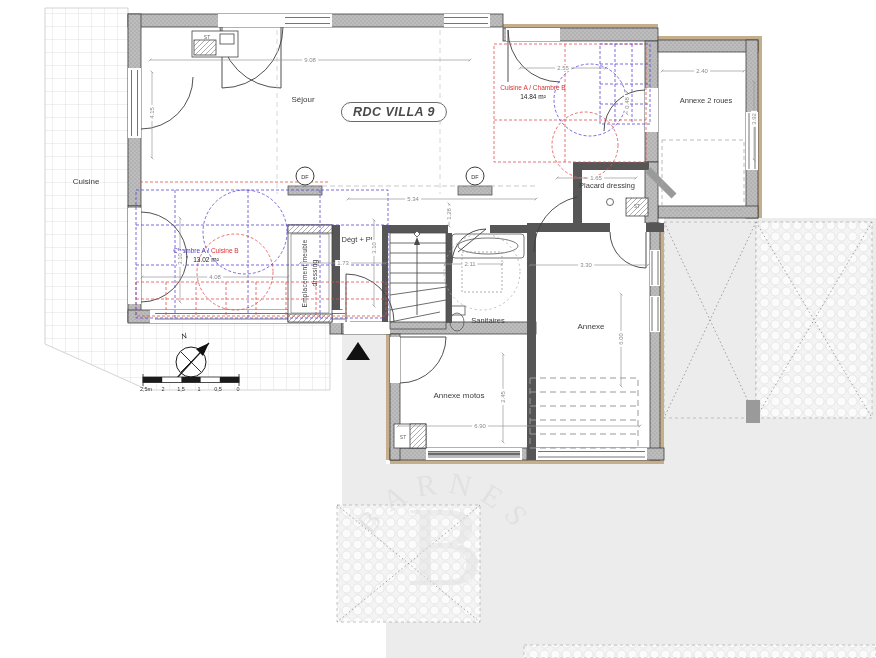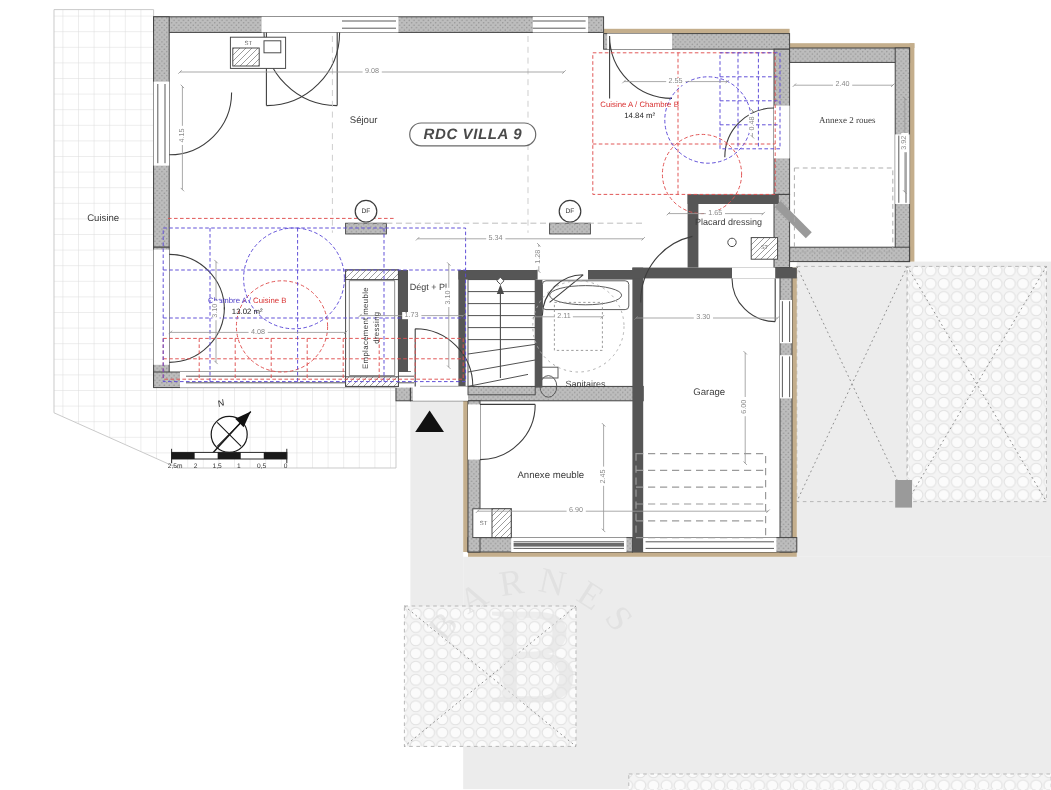--- a/index.html
+++ b/index.html
@@ -283,40 +283,40 @@
   </g>
 </svg>
 
 <div class="title-oval" style="left:394px;top:112px;">RDC VILLA 9</div>
 
 <div class="lbl" style="left:303px;top:100px;">Séjour</div>
 
 <div class="lbl lbl-sm red" style="left:533px;top:88px;">Cuisine A / Chambre B</div>
 <div class="lbl area" style="left:533px;top:97px;">14.84 m²</div>
 
-<div class="lbl" style="left:706px;top:101px;font-size:7.5px;font-family:Liberation Serif, serif;">Annexe 2 roues</div>
+<div class="lbl" style="left:706px;top:101px;font-size:7.5px;">Annexe 2 roues</div>
 
 <div class="lbl" style="left:86px;top:182px;">Cuisine</div>
 
 <div class="lbl" style="left:607px;top:186px;font-size:7.5px;">Placard dressing</div>
 
 <div class="lbl lbl-sm" style="left:206px;top:251px;">
   <span class="blue">Chambre A / </span><span class="red">Cuisine B</span>
 </div>
 <div class="lbl area" style="left:206px;top:260px;">13.02 m²</div>
 
 <div class="vert-lbl" style="left:310px;top:273px;">Emplacement meuble dressing</div>
 
 <div class="lbl" style="left:357px;top:240px;font-size:7.5px;">Dégt + Pl</div>
 
 <div class="lbl" style="left:488px;top:273px;font-size:7.5px;margin-top:48px;">Sanitaires</div>
 
-<div class="lbl" style="left:591px;top:327px;">Garage</div>
-
-<div class="lbl" style="left:459px;top:396px;">Annexe meuble</div>
+<div class="lbl" style="left:591px;top:327px;">Annexe</div>
+
+<div class="lbl" style="left:459px;top:396px;">Annexe motos</div>
 
 <div class="df-circle" style="left:305px;top:176px;">DF</div>
 <div class="df-circle" style="left:475px;top:176px;">DF</div>
 
 <div class="st" style="left:207px;top:37px;">ST</div>
 <div class="st" style="left:403px;top:437px;">ST</div>
 <div class="st" style="left:637px;top:207px;font-size:4.5px;">ST</div>
 
 <div class="north" style="left:184px;top:336px;">N</div>
 

